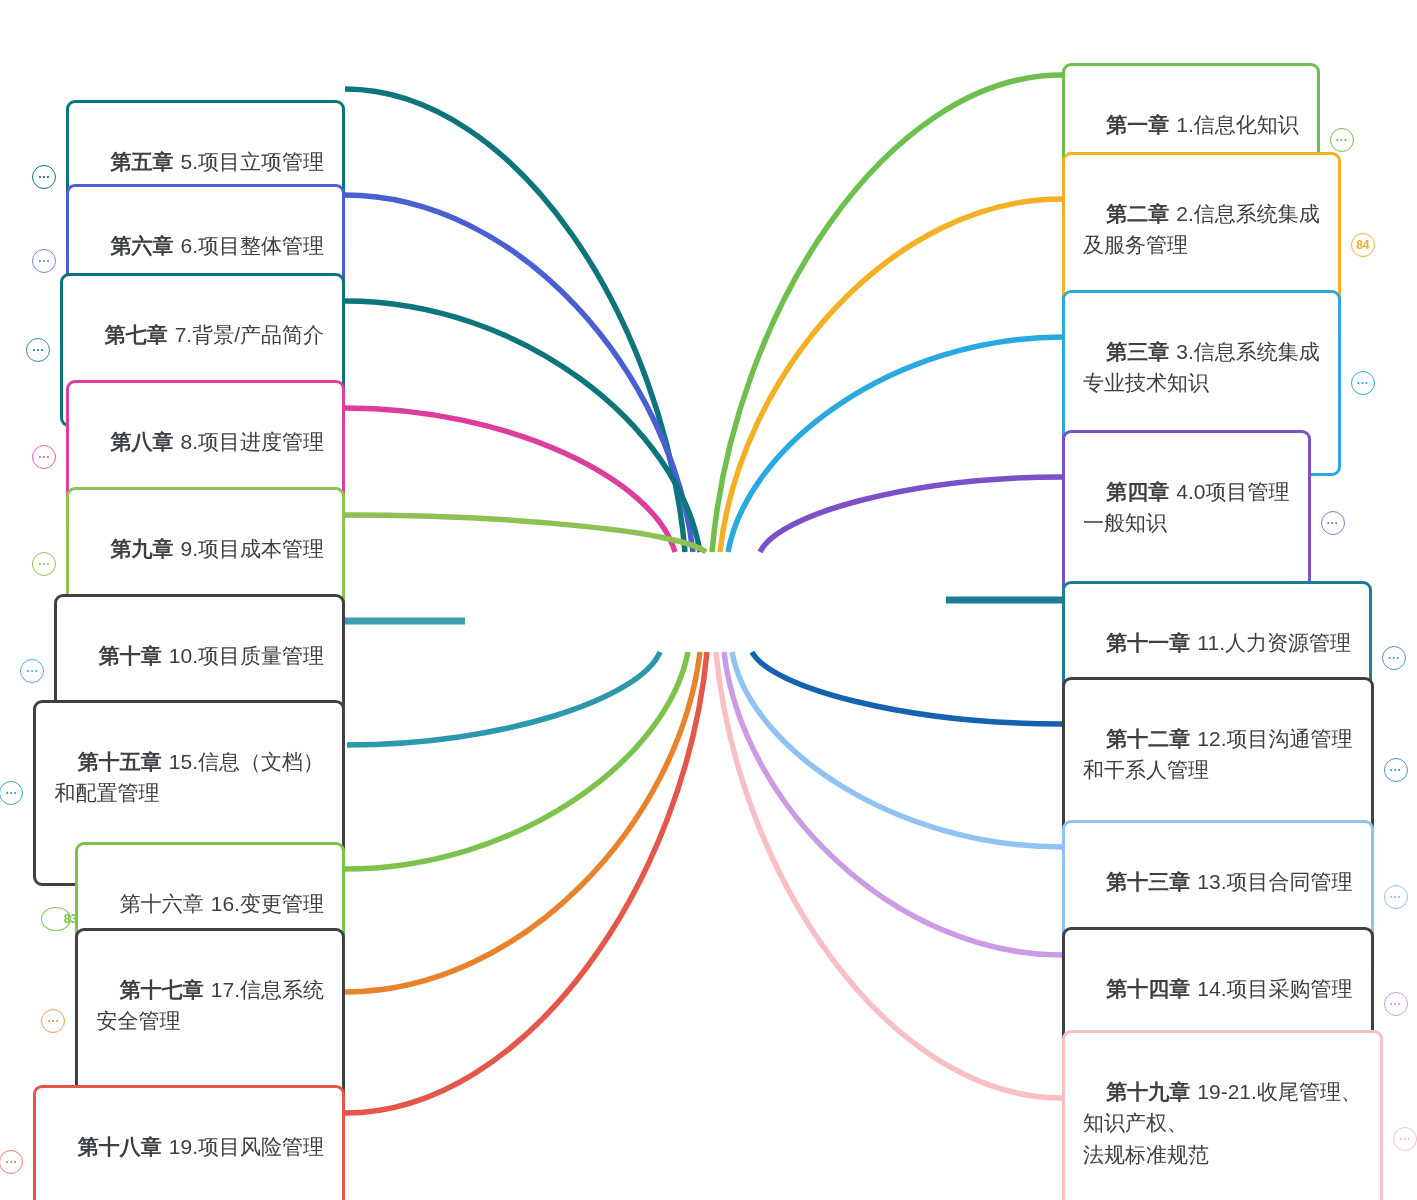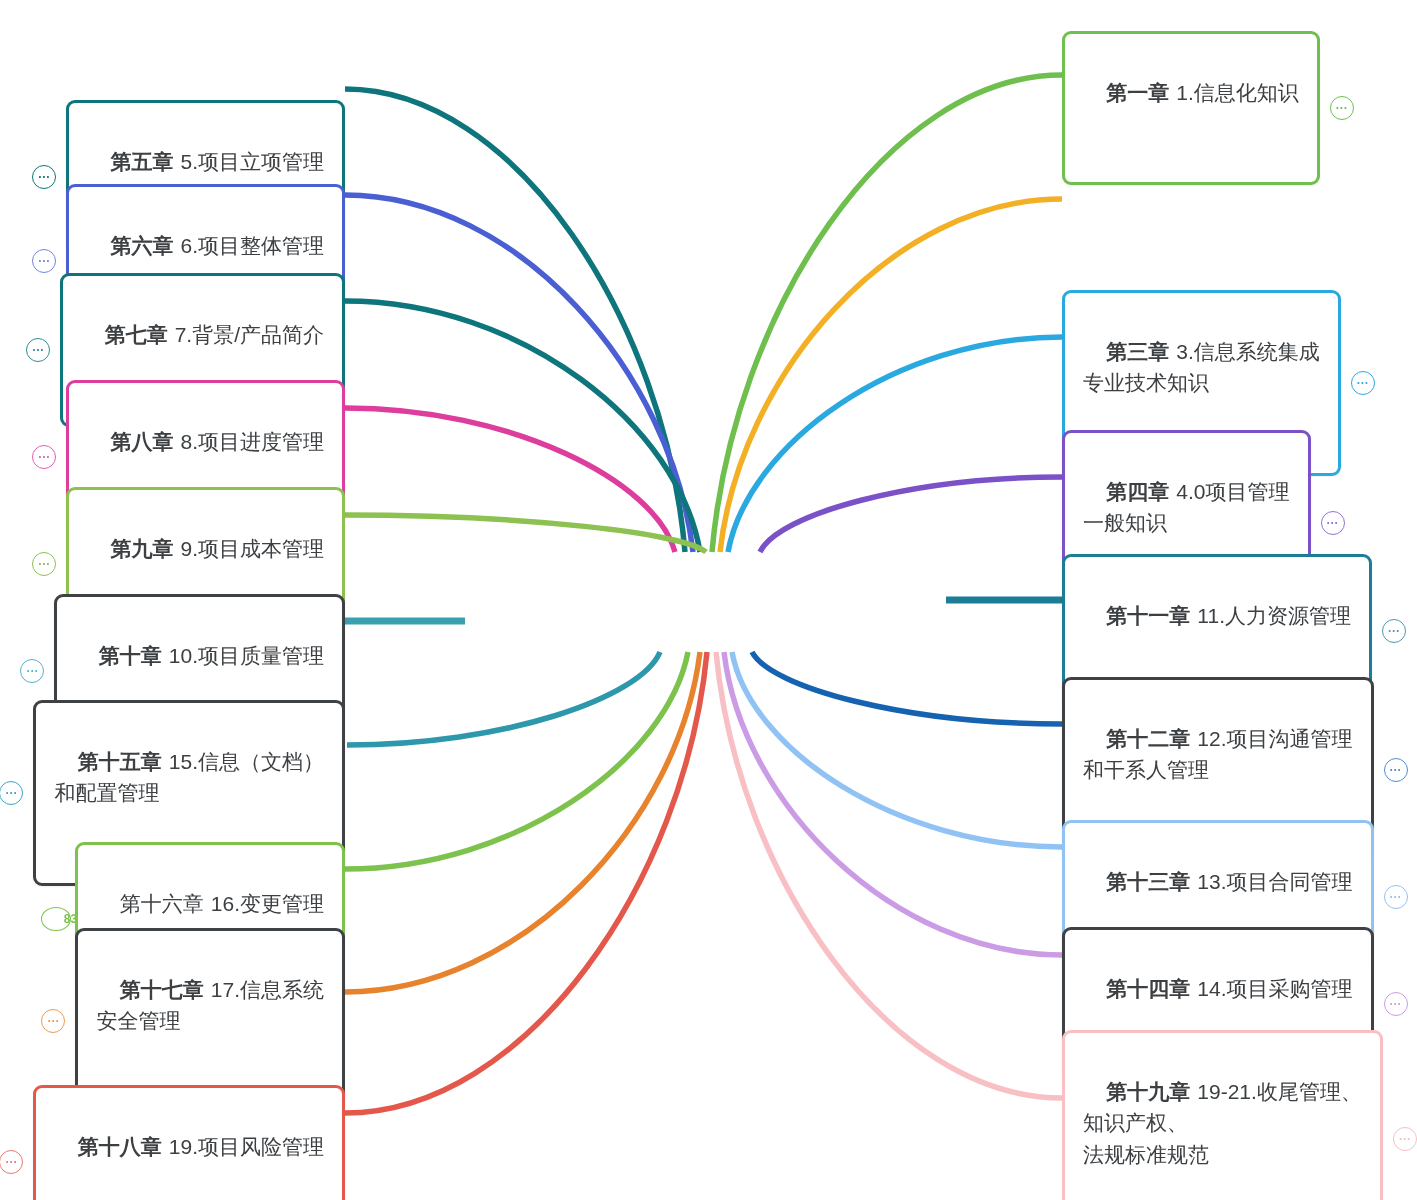--- a/index.html
+++ b/index.html
@@ -135,35 +135,40 @@
   <div class="node left" style="top: 928px; border-color: rgb(63, 66, 69);">
     <span class="chapter">第十七章</span><span class="title">17.信息系统
 安全管理</span>
     <span class="indicator" style="color: rgb(236, 154, 82); border-color: rgb(236, 154, 82);">···</span>
   </div>
   <div class="node left" style="top: 1085px; border-color: rgb(228, 88, 75);">
     <span class="chapter">第十八章</span><span class="title">19.项目风险管理</span>
     <span class="indicator" style="color: rgb(233, 122, 111); border-color: rgb(233, 122, 111);">···</span>
   </div>
 
-  <div class="node right" style="top: 31px; border-color: rgb(110, 191, 77); text-align: center;">
+  <div class="node right" style="top: 63px; border-color: rgb(110, 191, 77); text-align: center;">
     <span class="chapter">第一章</span><span class="title">1.信息化知识</span>
     <span class="indicator" style="color: rgb(110, 191, 77); border-color: rgb(110, 191, 77);">···</span>
+  </div>
+  <div class="node right" style="top: 152px; border-color: rgb(243, 176, 36);">
+    <span class="chapter">第二章</span><span class="title">2.信息系统集成
+及服务管理</span>
+    <span class="indicator" style="color: rgb(243, 176, 36); border-color: rgb(243, 176, 36);">84</span>
   </div>
   <div class="node right" style="top: 290px; border-color: rgb(42, 169, 224);">
     <span class="chapter">第三章</span><span class="title">3.信息系统集成
 专业技术知识</span>
     <span class="indicator" style="color: rgb(42, 169, 224); border-color: rgb(42, 169, 224);">···</span>
   </div>
   <div class="node right" style="top: 430px; border-color: rgb(123, 81, 200);">
     <span class="chapter">第四章</span><span class="title">4.0项目管理
 一般知识</span>
     <span class="indicator" style="color: rgb(150, 114, 214); border-color: rgb(150, 114, 214);">···</span>
   </div>
-  <div class="node right" style="top: 554px; border-color: rgb(29, 125, 151);">
+  <div class="node right" style="top: 581px; border-color: rgb(29, 125, 151);">
     <span class="chapter">第十一章</span><span class="title">11.人力资源管理</span>
     <span class="indicator" style="color: rgb(74, 154, 176); border-color: rgb(74, 154, 176);">···</span>
   </div>
   <div class="node right" style="top: 677px; border-color: rgb(63, 66, 69);">
     <span class="chapter">第十二章</span><span class="title">12.项目沟通管理
 和干系人管理</span>
     <span class="indicator" style="color: rgb(74, 144, 216); border-color: rgb(74, 144, 216);">···</span>
   </div>
   <div class="node right" style="top: 820px; border-color: rgb(144, 195, 243);">
     <span class="chapter">第十三章</span><span class="title">13.项目合同管理</span>

